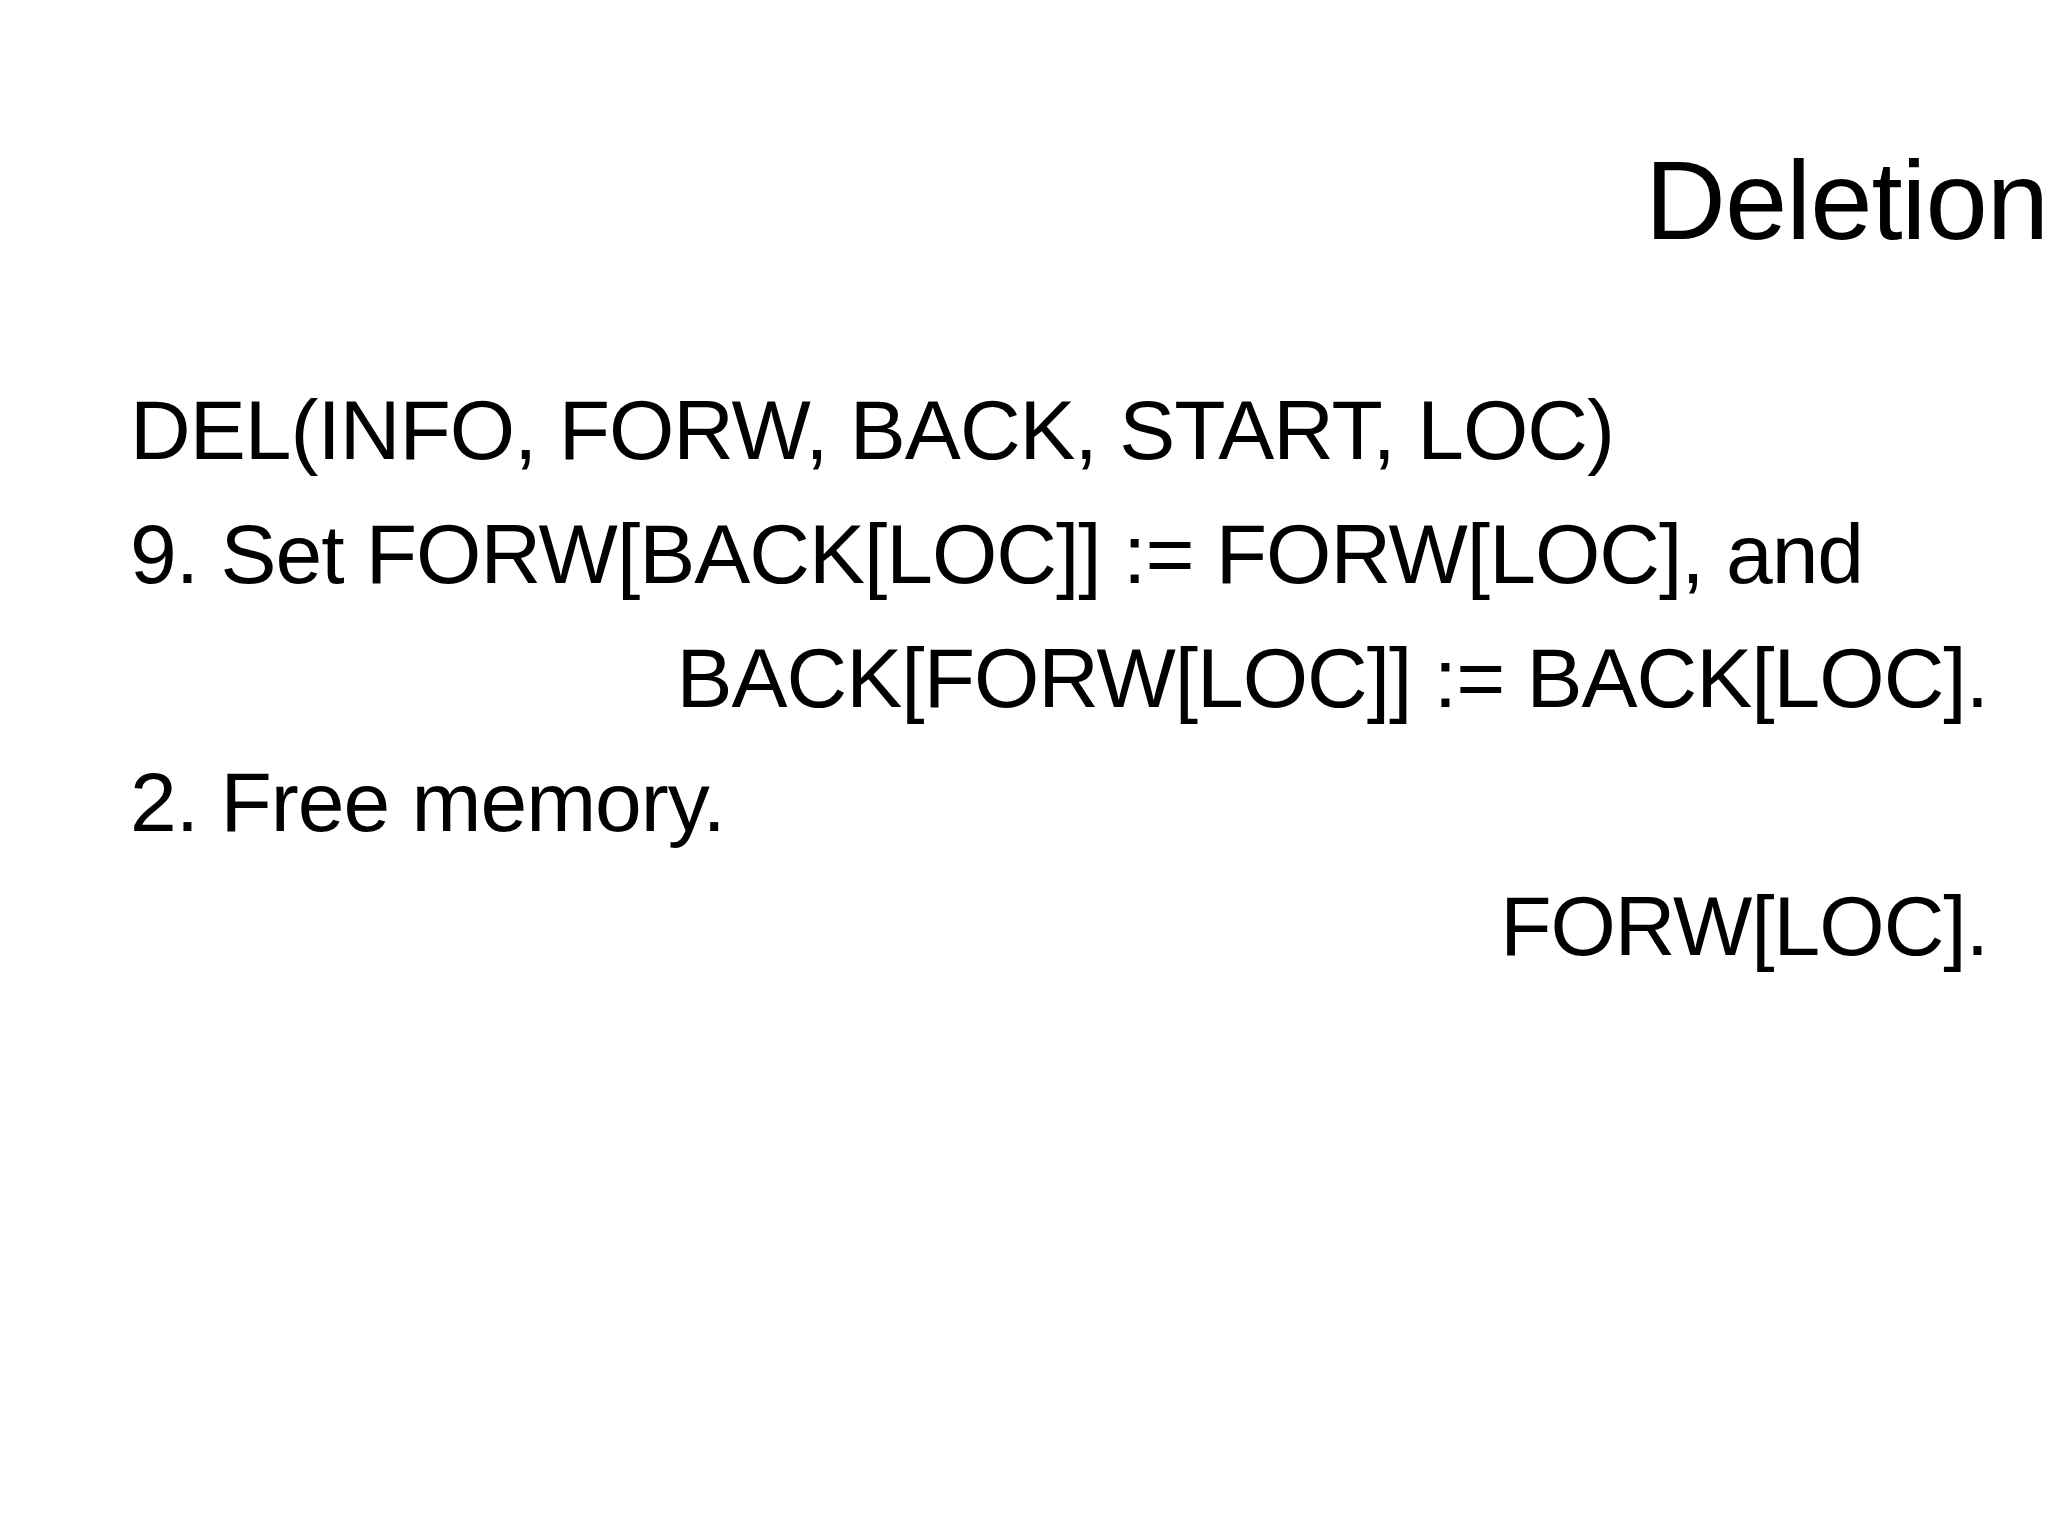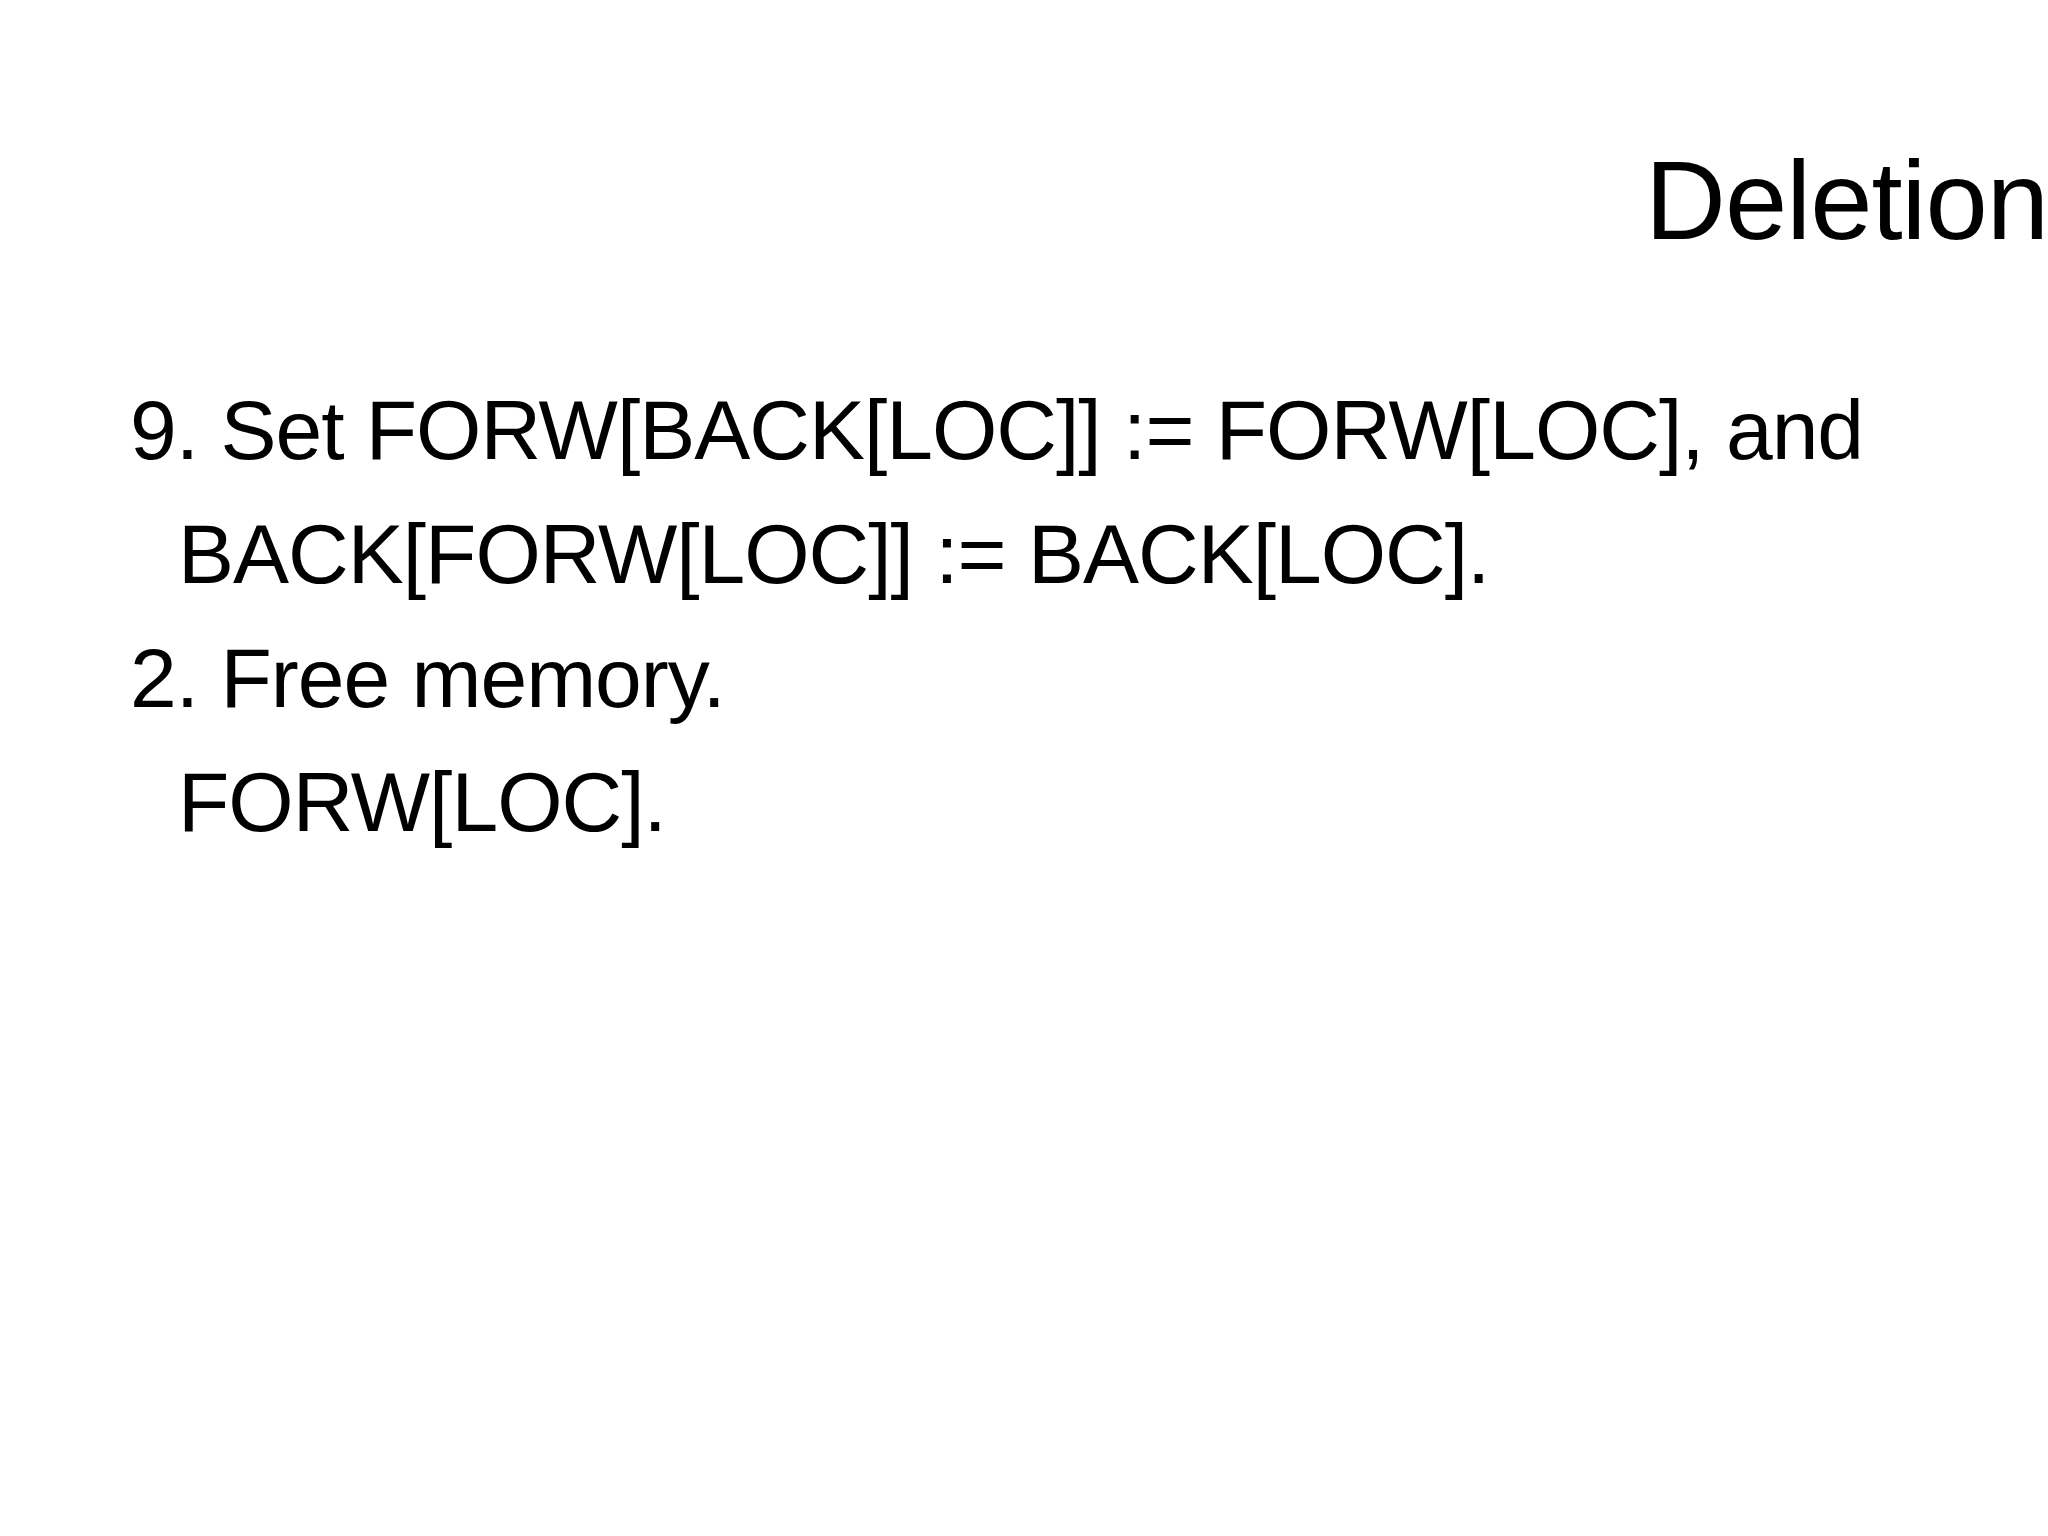--- a/index.html
+++ b/index.html
@@ -36,26 +36,28 @@
     right: 60px;
   }
   .line {
     font-size: 84px;
     line-height: 124px;
     white-space: pre;
     letter-spacing: -1px;
   }
   .line.cont {
     margin-left: 48px;
+    text-align: right;
   }
 </style>
 </head>
 <body style="background: rgb(255, 255, 255); color: rgb(0, 0, 0);">
 
 <div class="slide">
   <h1 class="slide-title">Deletion</h1>
   <div class="slide-body">
+      <div class="line">DEL(INFO, FORW, BACK, START, LOC)</div>
       <div class="line">9. Set FORW[BACK[LOC]] := FORW[LOC], and</div>
       <div class="line cont">BACK[FORW[LOC]] := BACK[LOC].</div>
       <div class="line">2. Free memory.</div>
       <div class="line cont">FORW[LOC].</div>
     </div>
 </div>
 
 </body></html>

